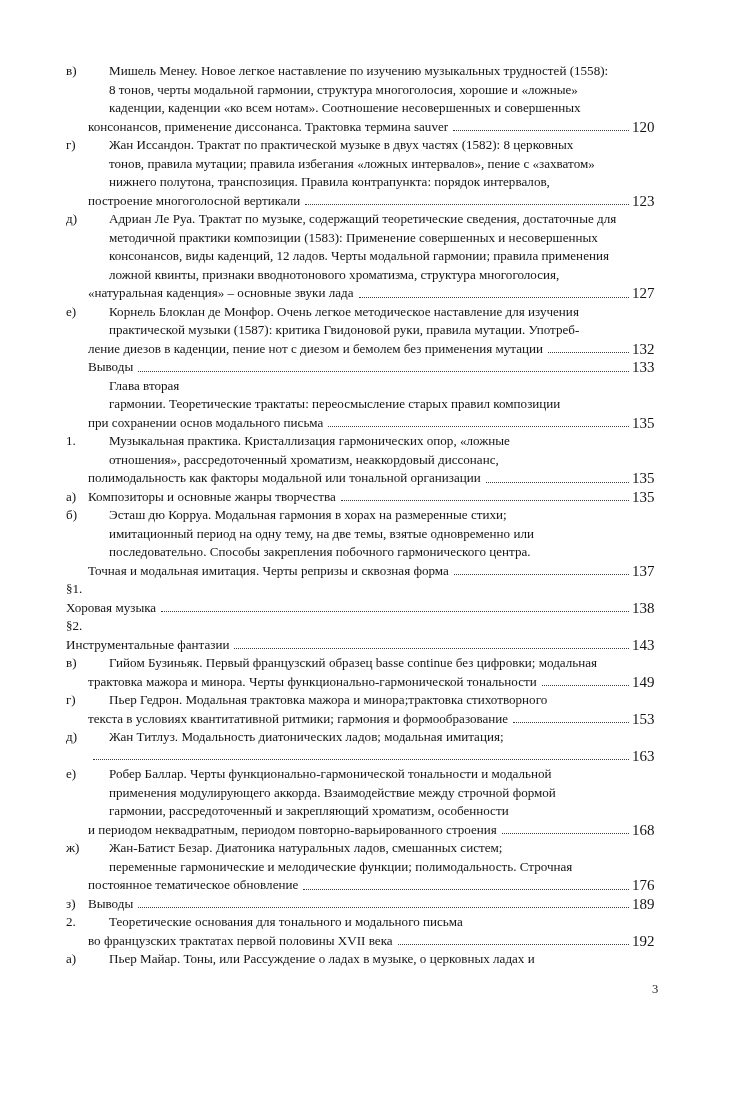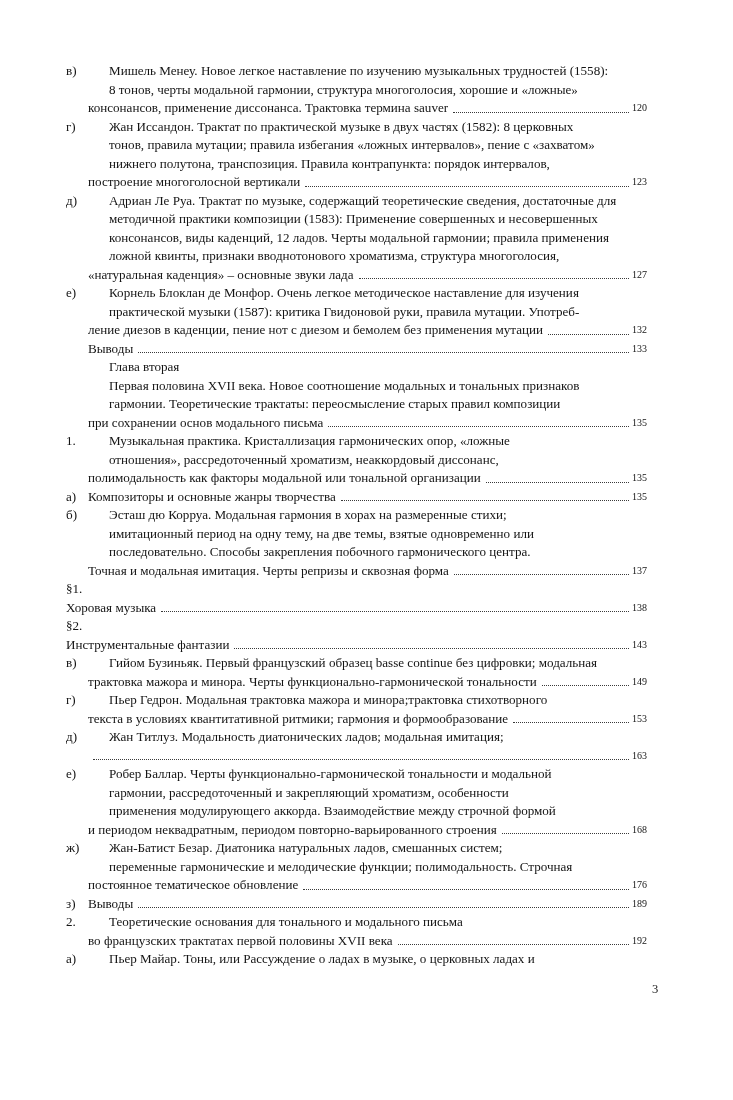--- a/index.html
+++ b/index.html
@@ -91,21 +91,21 @@
     right: 0;
     bottom: 5px;
     height: 0;
     border-bottom: 1.4px dotted #3a3a3a;
   }
   .tail .pageno {
     flex: 0 0 auto;
     width: 34px;
     text-align: left;
     white-space: nowrap;
-    font-size: 10px;
+    font-size: 15px;
   }
 
   
   .line {
     white-space: nowrap;
     margin-left: 21px;
   }
 
   #folio {
     position: absolute;
@@ -118,20 +118,21 @@
 </style>
 </head>
 <body>
 
 <div id="toc-page">
   <div id="toc-body">
       <div class="entry">
         <span class="marker">в)</span>
         <div class="line"><span>Мишель Менеу. Новое легкое наставление по изучению музыкальных трудностей (1558):</span></div>
         <div class="line"><span class="ital">8 тонов, черты модальной гармонии, структура многоголосия, хорошие и «ложные»</span></div>
+        <div class="line"><span class="ital">каденции, каденции «ко всем нотам». Соотношение несовершенных и совершенных</span></div>
         <div class="tail">
           <span class="tail-text"><span class="ital">консонансов, применение диссонанса. Трактовка термина sauver</span></span>
           <span class="leader"></span>
           <span class="pageno">120</span>
         </div>
       </div>
       <div class="entry">
         <span class="marker">г)</span>
         <div class="line"><span>Жан Иссандон. Трактат по практической музыке в двух частях (1582): </span><span class="ital">8 церковных</span></div>
         <div class="line"><span class="ital">тонов, правила мутации; правила избегания «ложных интервалов», пение с «захватом»</span></div>
@@ -168,21 +169,20 @@
         <div class="tail">
           <span class="tail-text"><span>Выводы</span></span>
           <span class="leader"></span>
           <span class="pageno">133</span>
         </div>
       </div>
       <div class="entry noindent">
         <div class="line"><span class="bold">Глава вторая</span></div>
       </div>
       <div class="entry noindent">
-        <div class="line"><span>Первая половина XVII века. Новое соотношение модальных и тональных признаков</span></div>
         <div class="line"><span>гармонии. Теоретические трактаты: переосмысление старых правил композиции</span></div>
         <div class="tail">
           <span class="tail-text"><span>при сохранении основ модального письма</span></span>
           <span class="leader"></span>
           <span class="pageno">135</span>
         </div>
       </div>
       <div class="entry">
         <span class="marker">1.</span>
         <div class="line"><span>Музыкальная практика. Кристаллизация гармонических опор, «ложные</span></div>
@@ -244,22 +244,22 @@
         <span class="marker">д)</span>
         <div class="line"><span>Жан Титлуз. </span><span class="ital">Модальность диатонических ладов; модальная имитация;</span></div>
         <div class="tail">
           <span class="leader"></span>
           <span class="pageno">163</span>
         </div>
       </div>
       <div class="entry">
         <span class="marker">е)</span>
         <div class="line"><span>Робер Баллар. </span><span class="ital">Черты функционально-гармонической тональности и модальной</span></div>
+        <div class="line"><span class="ital">применения модулирующего аккорда. Взаимодействие между строчной формой</span></div>
         <div class="line"><span class="ital">гармонии, рассредоточенный и закрепляющий хроматизм, особенности</span></div>
-        <div class="line"><span class="ital">применения модулирующего аккорда. Взаимодействие между строчной формой</span></div>
         <div class="tail">
           <span class="tail-text"><span class="ital">и периодом неквадратным, периодом повторно-варьированного строения</span></span>
           <span class="leader"></span>
           <span class="pageno">168</span>
         </div>
       </div>
       <div class="entry">
         <span class="marker">ж)</span>
         <div class="line"><span>Жан-Батист Безар. </span><span class="ital">Диатоника натуральных ладов, смешанных систем;</span></div>
         <div class="line"><span class="ital">переменные гармонические и мелодические функции; полимодальность. Строчная</span></div>

